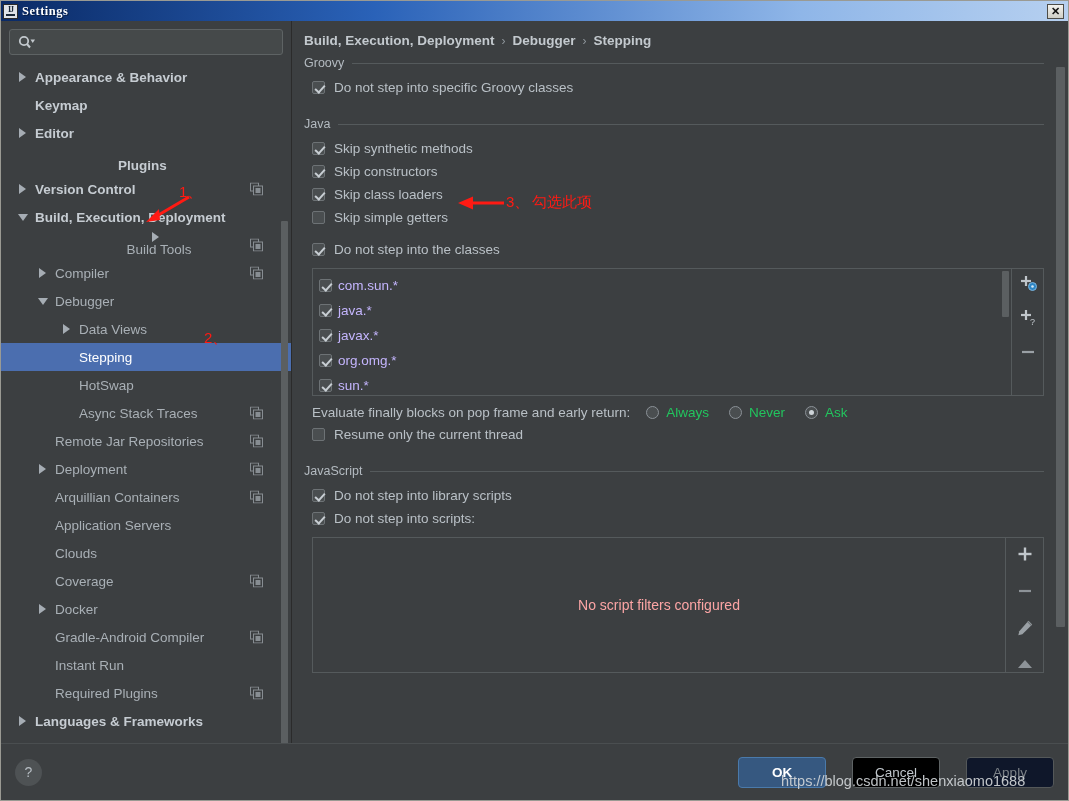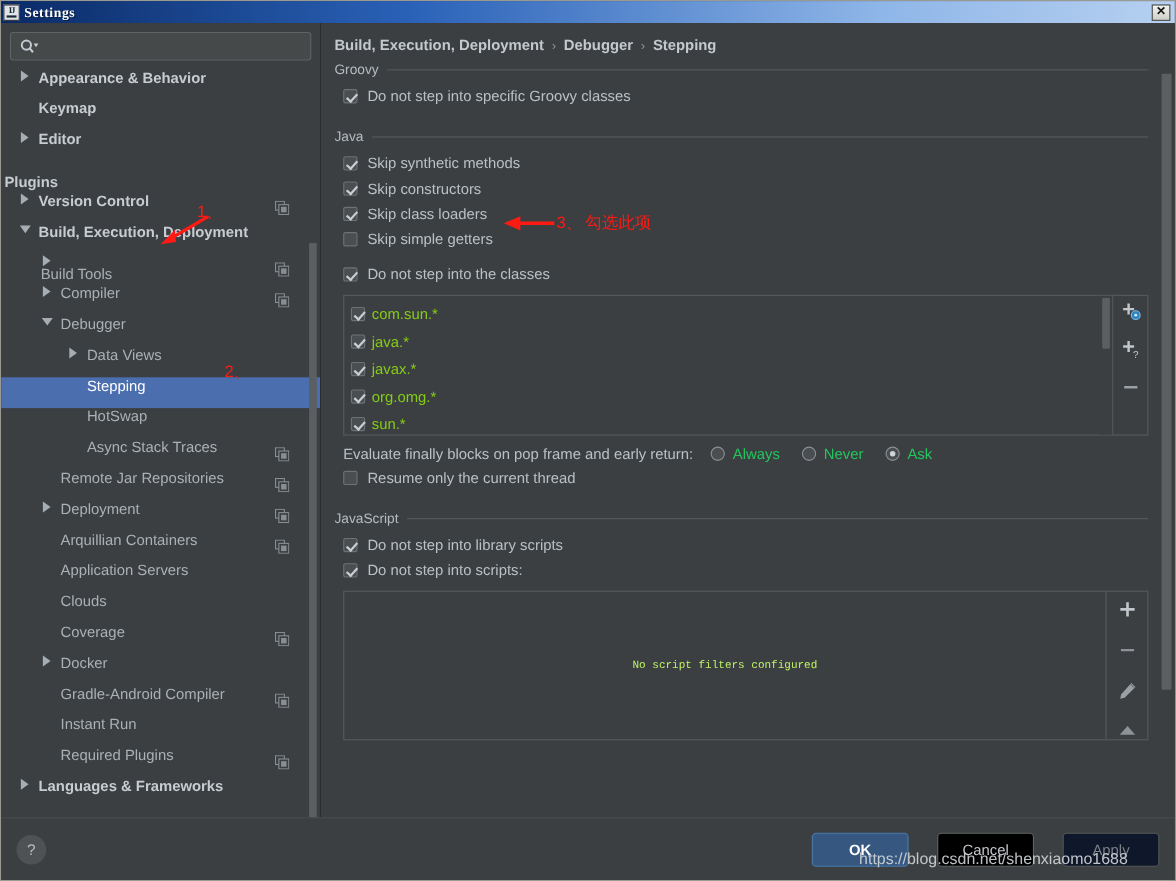--- a/index.html
+++ b/index.html
@@ -56,21 +56,21 @@
   .searchbox{
     height:26px;background:#45494a;border:1px solid #5e6364;border-radius:3px;
     display:flex;align-items:center;padding:0 8px;box-sizing:border-box;
   }
   .search-icon{display:flex;align-items:center;color:#b5bcc2;}
   .tree{
     flex:1 1 auto;overflow:hidden;position:relative;
     padding-top:2px;
   }
   .row{
-    height:28px;display:flex;position:relative;
+    height:28px;display:flex;align-items:center;position:relative;
     padding-right:10px;box-sizing:border-box;cursor:default;
   }
   .row.sel{background:#4b6eaf;}
   .arrow{
     width:11px;height:11px;flex:0 0 11px;margin-right:7px;
     display:flex;align-items:center;justify-content:center;
   }
   .arrow i{display:block;width:0;height:0;}
   .arrow.right i{border-left:7px solid #a6adb4;border-top:5px solid transparent;border-bottom:5px solid transparent;}
   .arrow.down i{border-top:7px solid #a6adb4;border-left:5px solid transparent;border-right:5px solid transparent;}
@@ -110,21 +110,21 @@
   }
   .cb-lbl{font-size:13.5px;color:#b9c0c6;white-space:nowrap;}
   
   .listbox{
     margin-top:7px;display:flex;height:128px;
     border:1px solid #555a5c;background:#3c3f41;box-sizing:border-box;
   }
   .list-items{flex:1 1 auto;overflow:hidden;padding:4px 0 0 6px;position:relative;}
   .li{display:flex;align-items:center;height:25px;}
   .li .cb{margin-right:6px;}
-  .li .t{font-size:13.5px;color:#84cc16;}
+  .li .t{font-size:13.5px;color:#c4b5fd;}
   .list-scroll{width:11px;flex:0 0 11px;position:relative;background:#3c3f41;}
   .list-scroll .th{position:absolute;top:2px;left:2px;width:7px;height:46px;background:#5b5f61;border-radius:1px;}
   .list-tools{
     width:31px;flex:0 0 31px;border-left:1px solid #555a5c;
     display:flex;flex-direction:column;align-items:center;padding-top:4px;gap:12px;
   }
   .tool{width:22px;height:22px;display:flex;align-items:center;justify-content:center;cursor:pointer;}
   
   .eval-row{display:flex;align-items:center;margin-top:9px;gap:0;}
   .eval-label{font-size:13.5px;color:#b9c0c6;margin-right:16px;white-space:nowrap;}
@@ -138,21 +138,21 @@
     border-radius:50%;background:#ced4d9;
   }
   .radio-lbl{font-size:13.5px;color:#22c55e;}
   
   .scriptbox{
     margin-top:7px;display:flex;height:136px;
     border:1px solid #555a5c;background:#3c3f41;box-sizing:border-box;
   }
   .script-empty{
     flex:1 1 auto;display:flex;align-items:center;justify-content:center;
-    font-size:10px;color:#bef264;font-family:Liberation Mono, monospace;
+    font-size:14px;color:#fca5a5;
   }
   .script-tools{
     width:37px;flex:0 0 37px;border-left:1px solid #555a5c;
     display:flex;flex-direction:column;align-items:center;padding-top:6px;gap:17px;
   }
   .main-scroll{
     position:absolute;right:2px;top:6px;width:11px;bottom:4px;
   }
   .main-scroll .th{position:absolute;top:40px;left:1px;width:9px;height:560px;background:#5b5f61;border-radius:1px;}
   

